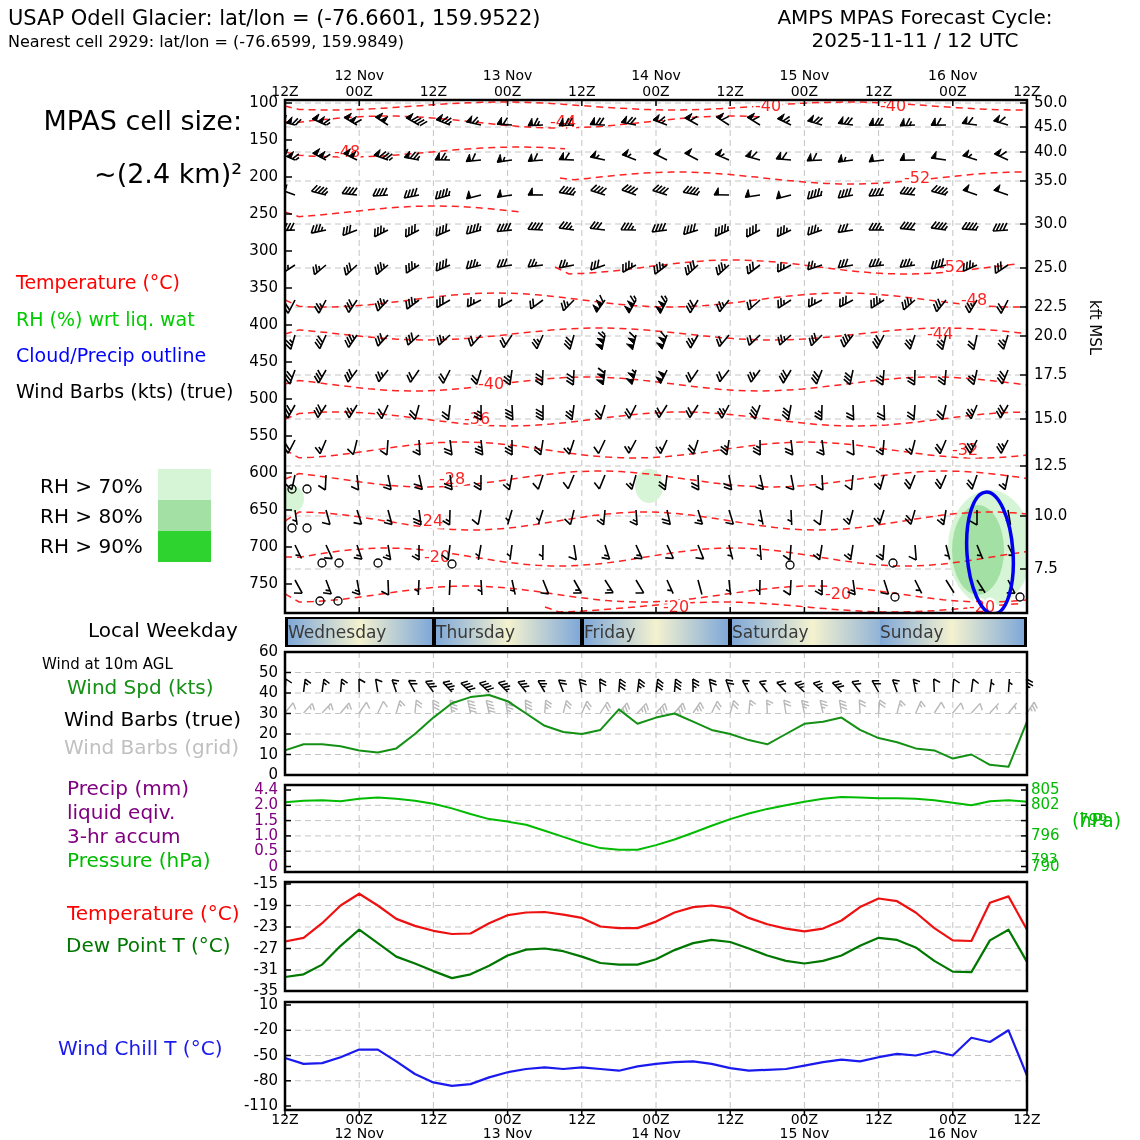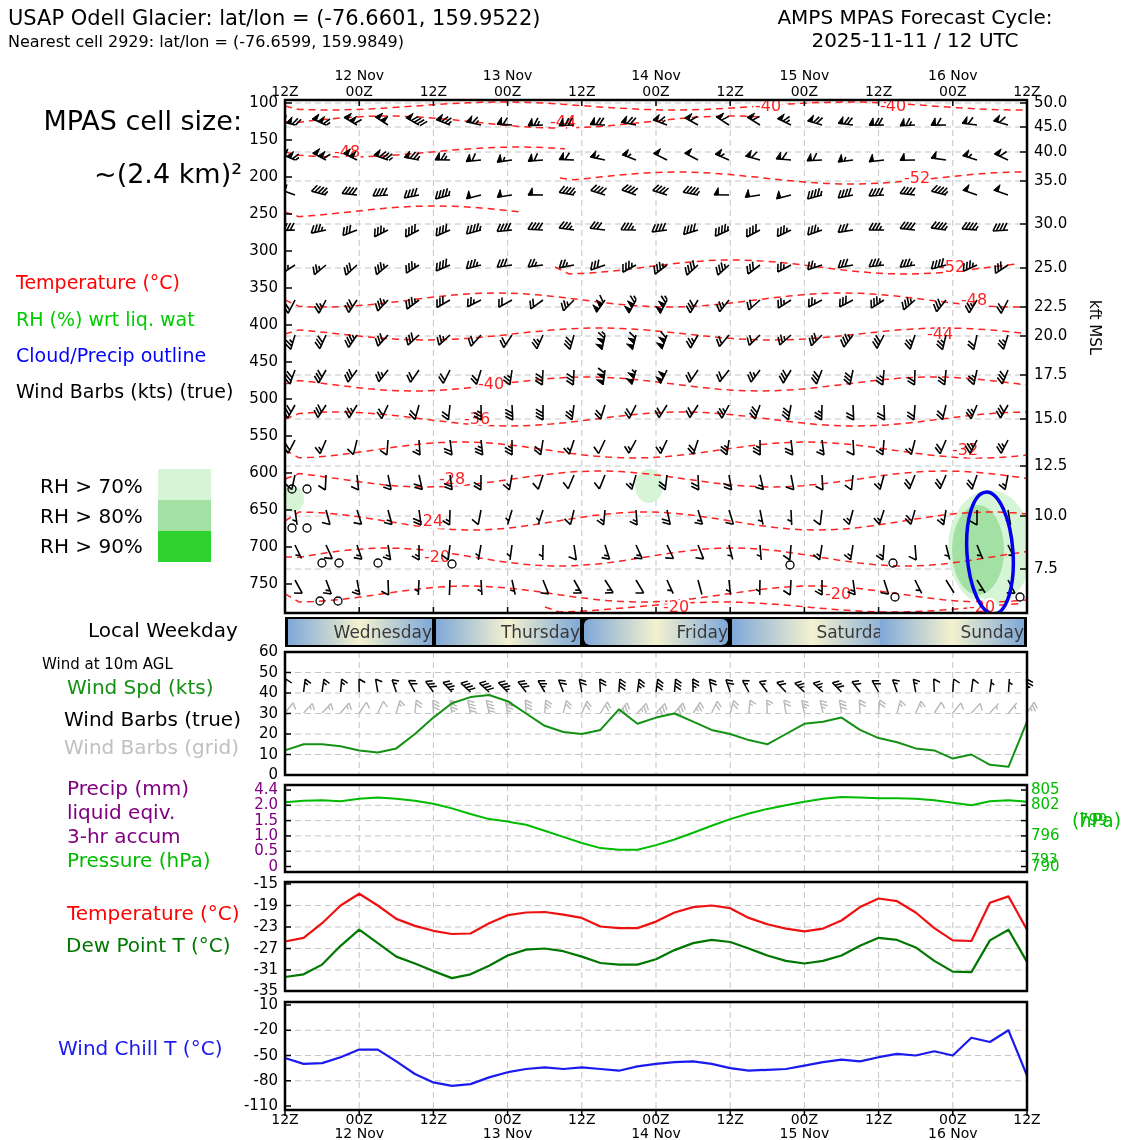--- a/index.html
+++ b/index.html
@@ -18,21 +18,21 @@
   .cl1{left:10px;top:105px}
   .cl2{left:10px;top:158px}
   .leg{left:16px;font-size:19px}
   .rhl{left:40px;font-size:20px}
   #rh-swatches{left:158px;top:469px;width:53px}
   #rh-swatches .sw{width:53px;height:31px}
   .lw{left:88px;top:619px;font-size:20px}
   .windhdr{left:42px;top:656px;font-size:15px}
   .plab{font-size:20px}
   #weekday-bar{left:285px;top:617px;width:742px;height:30px;background:#000}
-  .seg{position:absolute;top:2px;height:26px;text-align:right;
+  .seg{position:absolute;top:2px;height:26px;text-align:left;
        background:linear-gradient(90deg,#7fa8d8 0%,#f4f2cf 50%,#7fa8d8 100%)}
   .seg span{font-size:17px;color:#3a3a3a;line-height:26px}
 </style>
 </head>
 <body>
 
 <div id="app">
   <svg id="plot" width="1140" height="1140">
       <defs>
         <clipPath id="clipUpper">
@@ -302,21 +302,21 @@
   <div class="abs" id="rh-swatches">
     <div class="sw" style="background: rgb(214, 245, 214);"></div>
     <div class="sw" style="background: rgb(163, 224, 163);"></div>
     <div class="sw" style="background: rgb(47, 211, 47);"></div>
   </div>
 
   <div class="abs lw">Local Weekday</div>
   <div id="weekday-bar" class="abs">
       <div class="seg" style="left: 3px; width: 144px;"><span>Wednesday</span></div>
       <div class="seg" style="left: 151px; width: 144px;"><span>Thursday</span></div>
-      <div class="seg" style="left: 299px; width: 144px; border-radius: 6px;"><span>Friday</span></div>
+      <div class="seg" style="left: 299px; width: 144px;"><span>Friday</span></div>
       <div class="seg" style="left: 447px; width: 161px;"><span>Saturday</span></div>
       <div class="seg" style="left: 595px; width: 144px;"><span>Sunday</span></div>
     </div>
 
   <div class="abs windhdr">Wind at 10m AGL</div>
   <div class="abs plab" style="left: 67px; top: 676px; color: rgb(20, 145, 20);">Wind Spd (kts)</div>
   <div class="abs plab" style="left: 64px; top: 708px; color: rgb(0, 0, 0);">Wind Barbs (true)</div>
   <div class="abs plab" style="left: 64px; top: 736px; color: rgb(192, 192, 192);">Wind Barbs (grid)</div>
 
   <div class="abs plab" style="left: 67px; top: 777px; color: rgb(128, 0, 128);">Precip (mm)</div>

